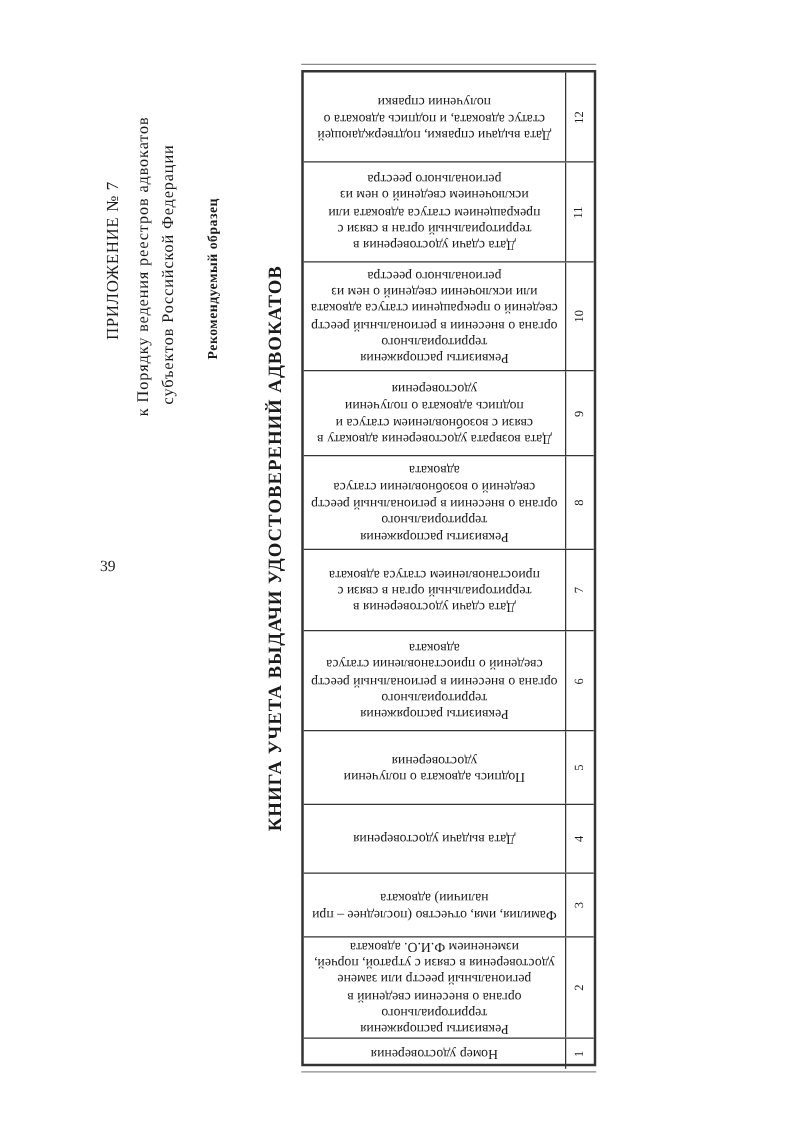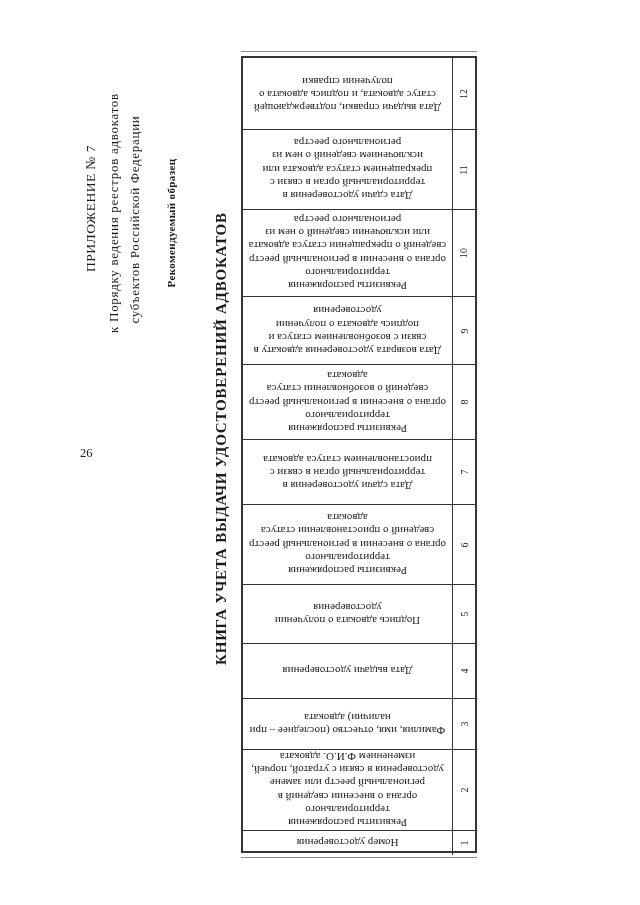--- a/index.html
+++ b/index.html
@@ -75,21 +75,21 @@
 </head>
 <body>
 
 <div class="page">
 
   <div class="rot-ccw apx-line1">ПРИЛОЖЕНИЕ № 7</div>
   <div class="rot-ccw apx-line2">к Порядку ведения реестров адвокатов</div>
   <div class="rot-ccw apx-line3">субъектов Российской Федерации</div>
   <div class="rot-ccw apx-note">Рекомендуемый образец</div>
 
-  <div class="page-number">26</div>
+  <div class="page-number">39</div>
 
   <div class="rot-ccw book-title">КНИГА УЧЕТА ВЫДАЧИ УДОСТОВЕРЕНИЙ АДВОКАТОВ</div>
 
   <div class="scanline top"></div>
   <div class="scanline bottom"></div>
 
   <div class="reg-table">
 
     <div class="trow" style="height:72px">
       <div class="tcell">

